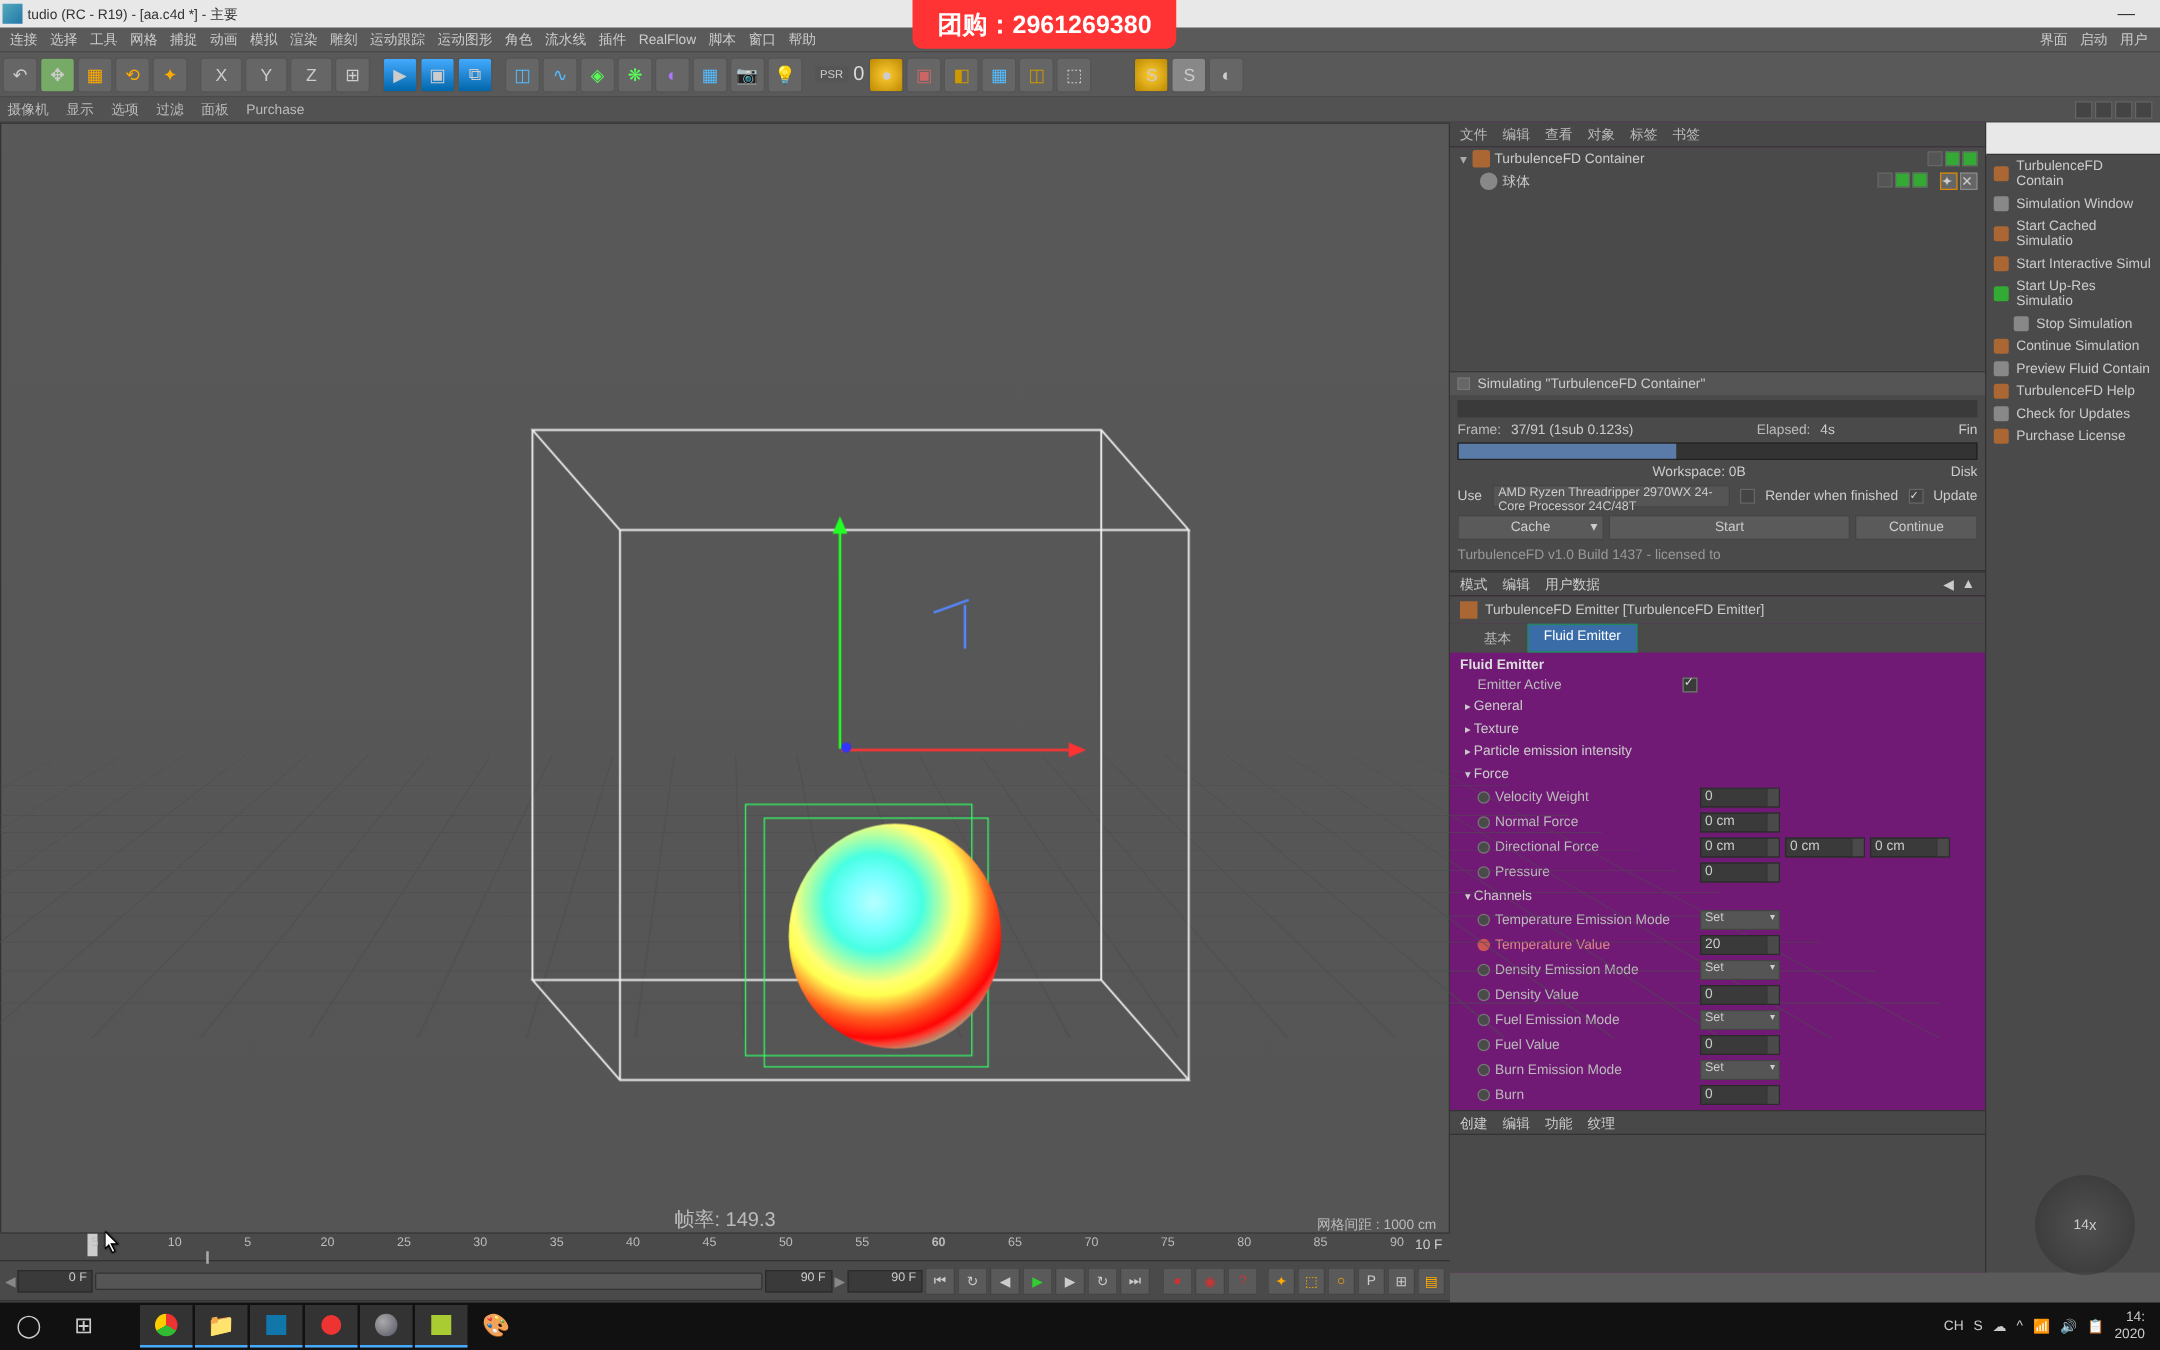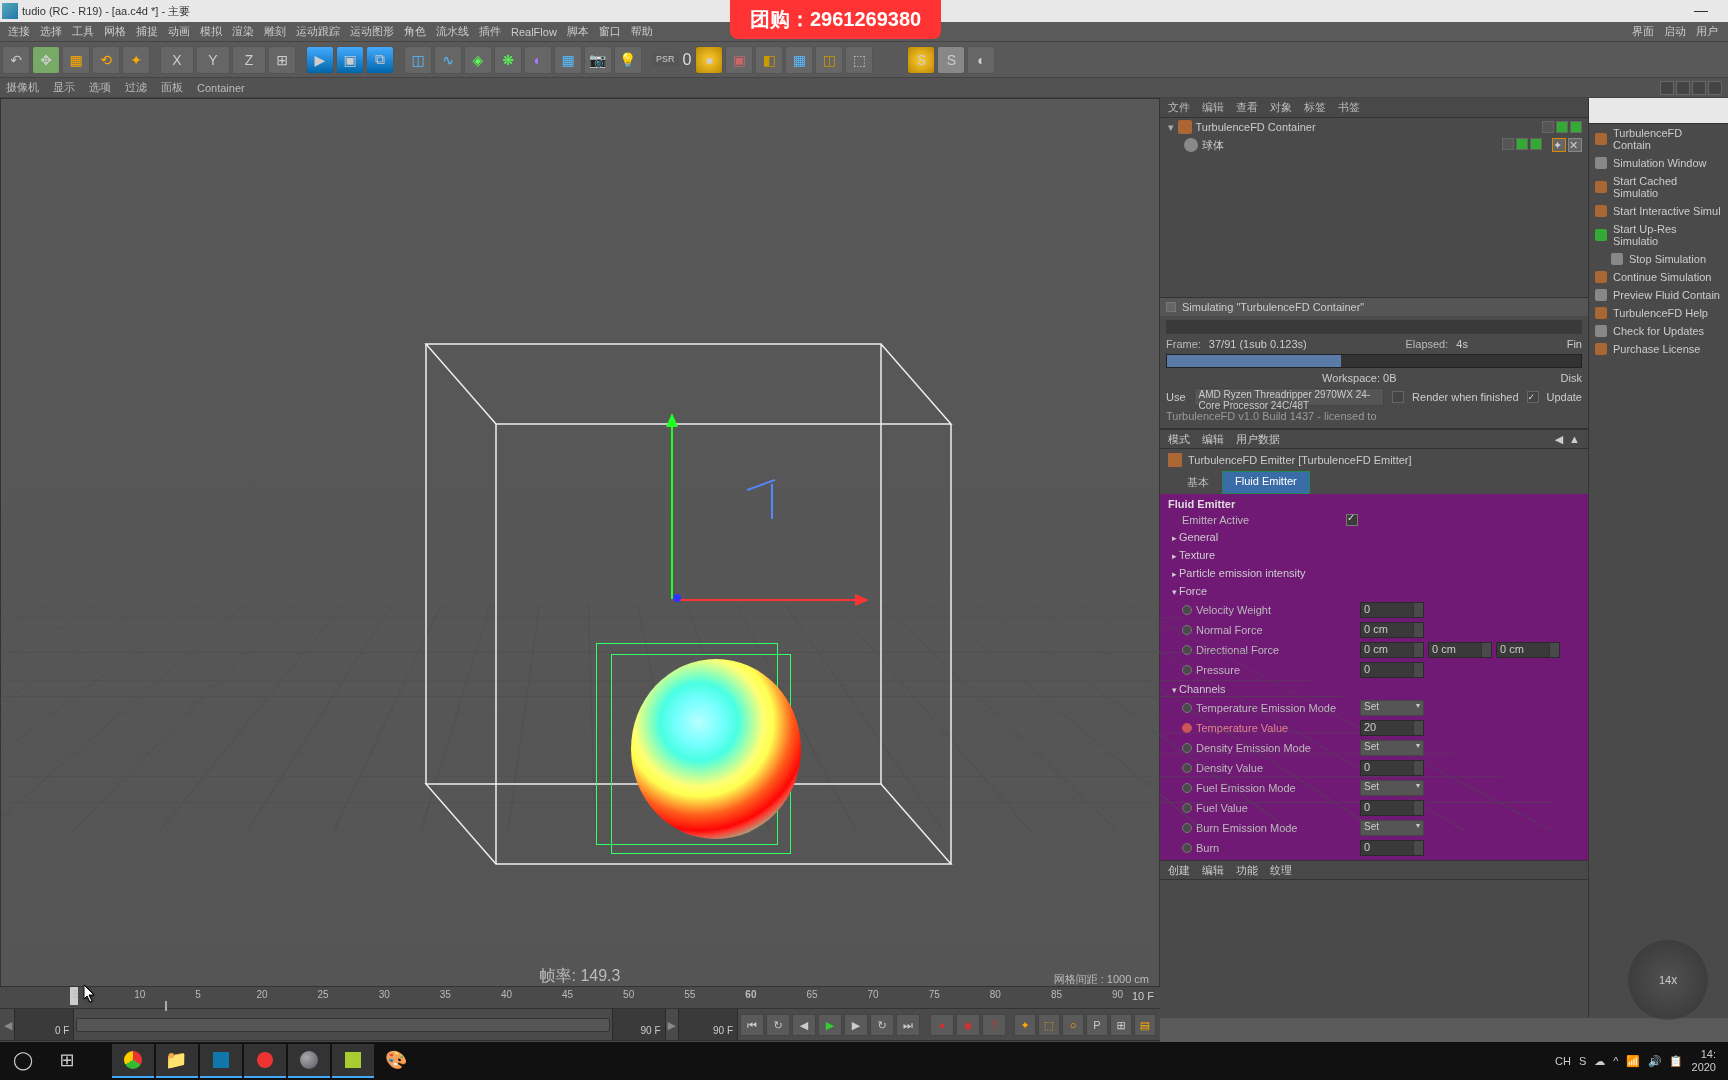--- a/index.html
+++ b/index.html
@@ -95,21 +95,21 @@
 .rm-item .ic.g { background:#3a3; }
 .rm-item .ic.b { background:#888; }
 .rm-item.dim { color:#777;justify-content:center; }
 .rm-top { height:26px; background:#e8e8e8; border-bottom:1px solid #333; }
 .timeline { position:absolute; left:0; width:1160px; bottom:40px; height:54px; background:#4a4a4a; border-top:1px solid #333; }
 .tl-ruler { height:22px; background:#4a4a4a; position:relative; display:flex; border-bottom:1px solid #333; }
 .tl-ruler .tk { position:absolute; top:2px; color:#bbb; font-size:10px; }
 .tl-ruler .mark { position:absolute; top:0; width:8px; height:18px; background:#ccc; }
 .tl-ruler .tick { position:absolute; top:14px; width:1px; height:6px; background:#777; }
 .tl-ctrl { display:flex; align-items:center; height:32px; gap:2px; padding:0 4px; background:#4a4a4a; }
-.tl-ctrl .fld { width:60px; height:18px; background:#3a3a3a; border:1px solid #2a2a2a; color:#ccc; padding:16px 4px; font-size:10px; text-align:right; }
+.tl-ctrl .fld { width:60px; height:18px; background:#3a3a3a; border:1px solid #2a2a2a; color:#ccc; padding:0 4px; font-size:10px; text-align:right; }
 .tl-ctrl .slider { flex:1; height:14px; background:#555; border:1px solid #333; border-radius:2px; }
 .tl-ctrl .pbtn { width:24px; height:22px; background:#5a5a5a; border:1px solid #444; display:flex; align-items:center; justify-content:center; font-size:11px; color:#ccc; }
 .tl-ctrl .pbtn.rec { color:#c33; }
 .tl-ctrl .pbtn.play { color:#3c3; }
 .tl-ctrl .pbtn.sq { width:22px; }
 .matbar { position:absolute; left:0; width:1160px; bottom:20px; height:20px; background:#484848; display:flex; align-items:center; gap:12px; padding-left:8px; border-top:1px solid #333; }
 .matbar .fill { flex:1; }
 .matbar .sq { width:16px; height:16px; background:#555; border:1px solid #444; }
 .watermark { position:absolute; right:20px; bottom:60px; width:80px; height:80px; border-radius:50%; background:radial-gradient(circle,rgba(90,90,90,.4),rgba(40,40,40,.6)); display:flex; align-items:center; justify-content:center; color:#ddd; font-size:24px; z-index:50; }
 .watermark sub { font-size:12px; vertical-align:sub; }
@@ -196,21 +196,21 @@
   <div class="btn" style="background:#888;">S</div>
   <div class="btn">◐</div>
 </div>
 
 <div class="viewbar" id="viewbar">
     <span>摄像机</span>
     <span>显示</span>
     <span>选项</span>
     <span>过滤</span>
     <span>面板</span>
-    <span>Container</span>
+    <span>Purchase</span>
     <div class="right">
     <div class="sq"></div>
     <div class="sq"></div>
     <div class="sq"></div>
     <div class="sq"></div>
   </div>
   </div>
 
 <div class="main">
 
@@ -292,20 +292,25 @@
           <span style="margin:0 auto;"><span>Workspace:</span> <span>0B</span></span>
           <span>Disk</span>
         </div>
         <div class="simrow">
           <span>Use</span>
           <div class="drop">AMD Ryzen Threadripper 2970WX 24-Core Processor 24C/48T</div>
           <div class="chk"></div>
           <span>Render when finished</span>
           <div class="chk on"></div>
           <span>Update</span>
+        </div>
+        <div class="btnrow">
+          <div class="b drop">Cache</div>
+          <div class="b">Start</div>
+          <div class="b" style="flex:.5;">Continue</div>
         </div>
         <div class="simrow">
             <span style="color:#999;">TurbulenceFD v1.0 Build 1437 - licensed to</span>
           </div>
       </div>
 
       <div class="attrbar" id="attrmenu">
         <span>模式</span>
           <span>编辑</span>
           <span>用户数据</span>

